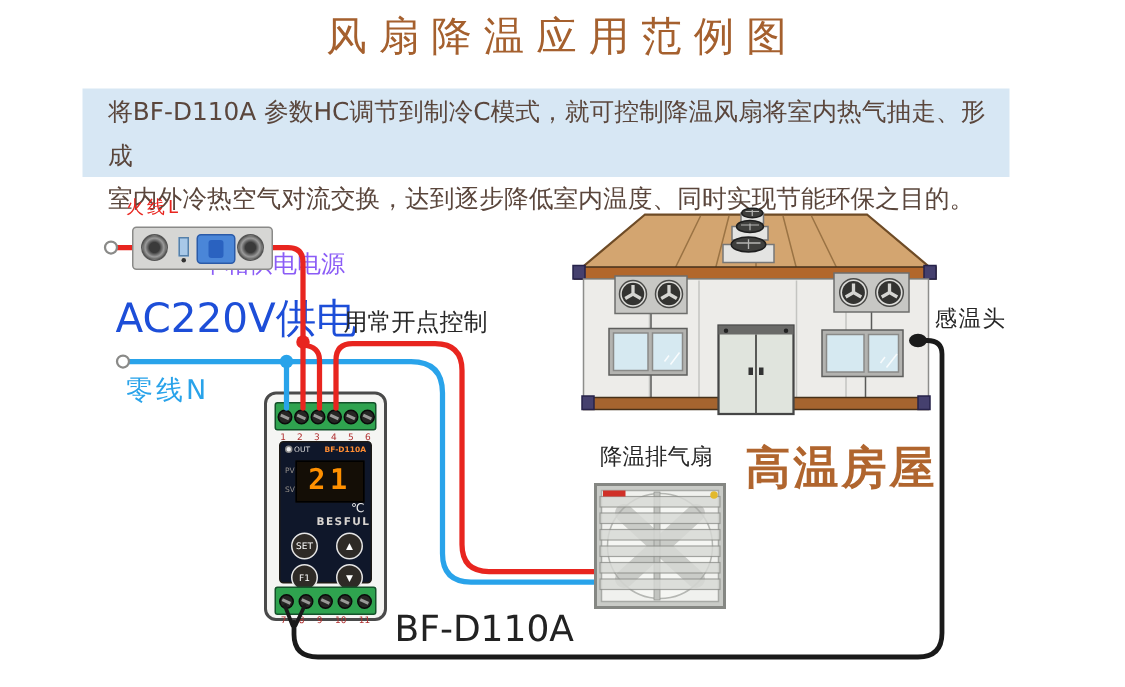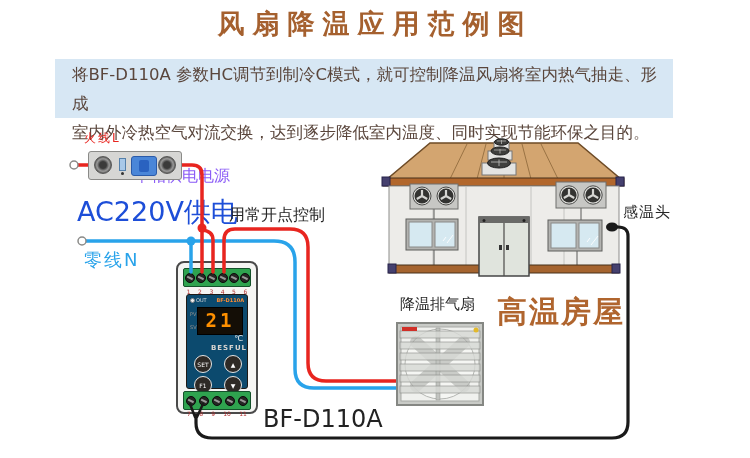--- a/index.html
+++ b/index.html
@@ -1,20 +1,20 @@
 <!DOCTYPE html>
 <html style="--title: #a5602e; --desc-bg: #d7e7f4; --desc-text: #5a463c; --wire-red: #e8251f; --wire-blue: #29a3ea; --wire-black: #1a1a1a; --accent-brown: #b0652e; --terminal-green: #2fa34f; --display-orange: #ff9000;"><head>
 <meta charset="utf-8">
 <style>
   html,body{margin:0;padding:0;background:#fff;}
   #canvas{position:relative;width:750px;height:458px;background:#fff;overflow:hidden;
           font-family:"DejaVu Sans","Liberation Sans",sans-serif;}
   .abs{position:absolute;}
   
-  #title{left:0;top:6px;width:750px;text-align:center;font-size:27px;font-weight:bold;
+  #title{left:0;top:6px;width:750px;text-align:center;font-size:27px;font-weight:normal;
          letter-spacing:8px;color:var(--title,#a5602e);}
   
   #desc{left:55px;top:59px;width:618px;height:59px;background:var(--desc-bg,#d7e7f4);
         color:var(--desc-text,#5a463c);font-size:16.5px;line-height:29px;padding:1px 0 0 17px;
         box-sizing:border-box;}
   
   svg.layer{position:absolute;left:0;top:0;pointer-events:none;}
   #house-svg{z-index:1;}
   #wire-svg{z-index:3;}
   
@@ -47,21 +47,21 @@
           border:1px solid #14512a;border-radius:2px;display:flex;align-items:center;
           justify-content:space-around;box-sizing:border-box;}
   #tblock-top{top:5px;} #tblock-bot{top:128px;}
   .screw{width:10px;height:10px;background:#262624;border-radius:50%;border:1px solid #0a0a0a;
          position:relative;box-sizing:border-box;}
   .screw::after{content:"";position:absolute;left:1px;right:1px;top:3px;height:1.5px;background:#9a9a98;
                 transform:rotate(25deg);}
   .numrow{position:absolute;left:5px;width:68px;display:flex;justify-content:space-around;
           font-size:6px;color:#b03030;}
   #numrow-top{top:25px;} #numrow-bot{top:147px;}
-  #panel{position:absolute;left:8px;top:31px;width:62px;height:95px;background:#0c4a6e;
+  #panel{position:absolute;left:8px;top:31px;width:62px;height:95px;background:#0f172a;
          border:1px solid #1e1a16;border-radius:3px;box-sizing:border-box;}
   #panel .row1{position:absolute;left:3px;top:2px;right:3px;display:flex;justify-content:space-between;
                align-items:center;font-size:5px;color:#ddd;}
   #panel .outdot{display:inline-block;width:3px;height:3px;border-radius:50%;background:#eee;
                  border:0.5px solid #888;margin-right:1px;vertical-align:middle;}
   #panel .brandtop{color:#ff8c32;font-size:5px;font-weight:bold;}
   #pv{position:absolute;left:3px;top:16px;font-size:5px;color:#9a948e;}
   #sv{position:absolute;left:3px;top:29px;font-size:5px;color:#9a948e;}
   #display{position:absolute;left:10px;top:12px;width:44px;height:26px;background:#140e06;
            border:1px solid #000;color:var(--display-orange,#ff9000);

